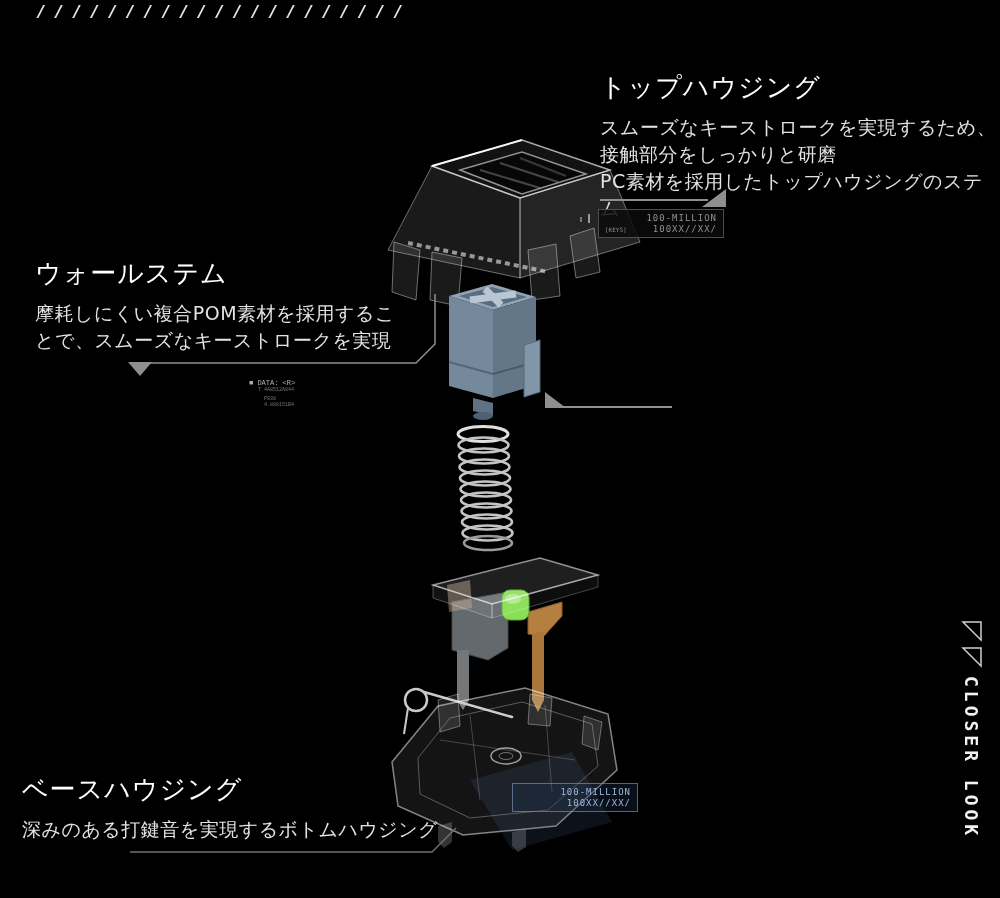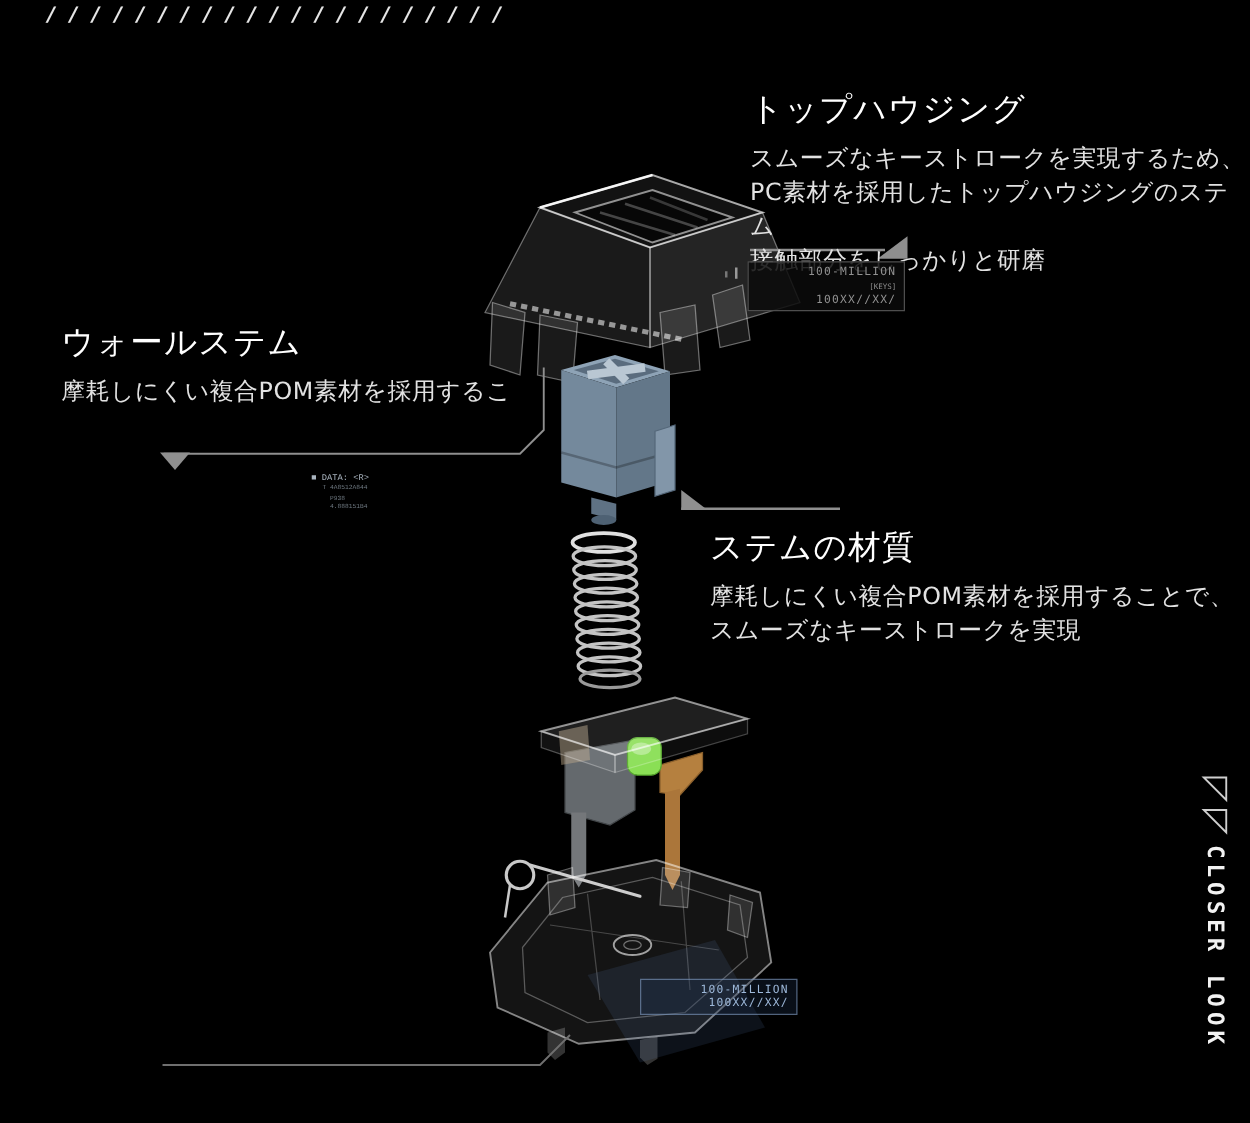--- a/index.html
+++ b/index.html
@@ -8,21 +8,21 @@
   .scene{position:absolute;left:0;top:0;}
   .slashes{position:absolute;left:38px;top:2px;font-weight:700;font-size:16px;
            letter-spacing:12px;color:#e6e6e6;font-style:italic;}
   .anno{position:absolute;}
   .anno h2{margin:0;font-size:26px;font-weight:400;color:#ffffff;letter-spacing:1px;}
   .anno .desc{margin-top:9px;}
   .anno .ln{font-size:19px;line-height:27px;color:#e2e2e2;letter-spacing:0.5px;}
   .label-box{position:absolute;width:112px;border:1px solid #4e4e4e;background:rgba(10,10,10,0.85);
              color:#919191;font-family:"DejaVu Sans Mono",monospace;padding:3px 6px 2px 6px;}
   .label-box .lb1{font-size:9px;letter-spacing:1px;line-height:11px;text-align:right;}
-  .label-box .lb2{display:flex;justify-content:space-between;align-items:flex-end;line-height:11px;flex-direction:column;}
+  .label-box .lb2{display:flex;justify-content:space-between;line-height:11px;}
   .label-box .keys{font-size:6px;}
   .label-box .val{font-size:9px;letter-spacing:1px;}
   .label-box.blue{border-color:rgba(140,170,210,0.55);background:rgba(30,50,80,0.30);color:#9db8d9;}
   .data-tag{position:absolute;left:249px;top:379px;color:#a9b4bf;
             font-family:Liberation Mono, monospace;}
   .data-tag .dt1{font-size:7px;line-height:8px;}
   .data-tag .dt2{font-size:5px;line-height:6px;color:#6e7880;margin-left:9px;}
   .data-tag .dt3{font-size:5px;line-height:6px;color:#6e7880;margin-left:15px;margin-top:3px;}
   .data-tag .dt4{font-size:5px;line-height:6px;color:#6e7880;margin-left:15px;}
   .closer{position:absolute;left:961px;top:676px;height:222px;writing-mode:vertical-rl;
@@ -140,55 +140,55 @@
     <g fill="none" stroke="#cfcfcf" stroke-width="1.5">
       <polygon points="963,622 981,622 981,640"></polygon>
       <polygon points="963,648 981,648 981,666"></polygon>
     </g>
   </svg>
 
   <section class="anno" style="left:600px;top:70px;width:400px">
     <h2>トップハウジング</h2>
     <div class="desc">
       <div class="ln">スムーズなキーストロークを実現するため、</div>
+      <div class="ln">接触部分をしっかりと研磨</div>
       <div class="ln">PC素材を採用したトップハウジングのステム</div>
-      <div class="ln">接触部分をしっかりと研磨</div>
     </div>
   </section>
 
   <div class="label-box" style="left:598px;top:209px">
     <div class="lb1">100-MILLION</div>
     <div class="lb2">
       <span class="keys">[KEYS]</span>
       <span class="val">100XX//XX/</span>
     </div>
   </div>
 
-  <section class="anno" style="left:49px;top:256px;width:410px">
+  <section class="anno" style="left:35px;top:256px;width:410px">
     <h2>ウォールステム</h2>
     <div class="desc">
       <div class="ln">摩耗しにくい複合POM素材を採用するこ</div>
+      <div class="ln">とで、スムーズなキーストロークを実現</div>
     </div>
   </section>
 
   <div class="data-tag">
     <div class="dt1">■ DATA: &lt;R&gt;</div>
     <div class="dt2">T 4A8512A844</div>
     <div class="dt3">P938</div>
     <div class="dt4">4.888151B4</div>
   </div>
 
-  <section class="anno" style="left:568px;top:420px;width:430px">
-    <h2>ステムの材質</h2>
+
+  <section class="anno" style="left:22px;top:772px;width:470px">
+    <h2>ベースハウジング</h2>
     <div class="desc">
-      <div class="ln">摩耗しにくい複合POM素材を採用することで、</div>
-      <div class="ln">スムーズなキーストロークを実現</div>
+      <div class="ln">深みのある打鍵音を実現するボトムハウジング</div>
     </div>
   </section>
-
 
   <div class="label-box blue" style="left:512px;top:783px">
     <div class="lb1">100-MILLION</div>
     <div class="lb2">
       <span class="keys"></span>
       <span class="val">100XX//XX/</span>
     </div>
   </div>
 
   <div class="closer">CLOSER LOOK</div>

